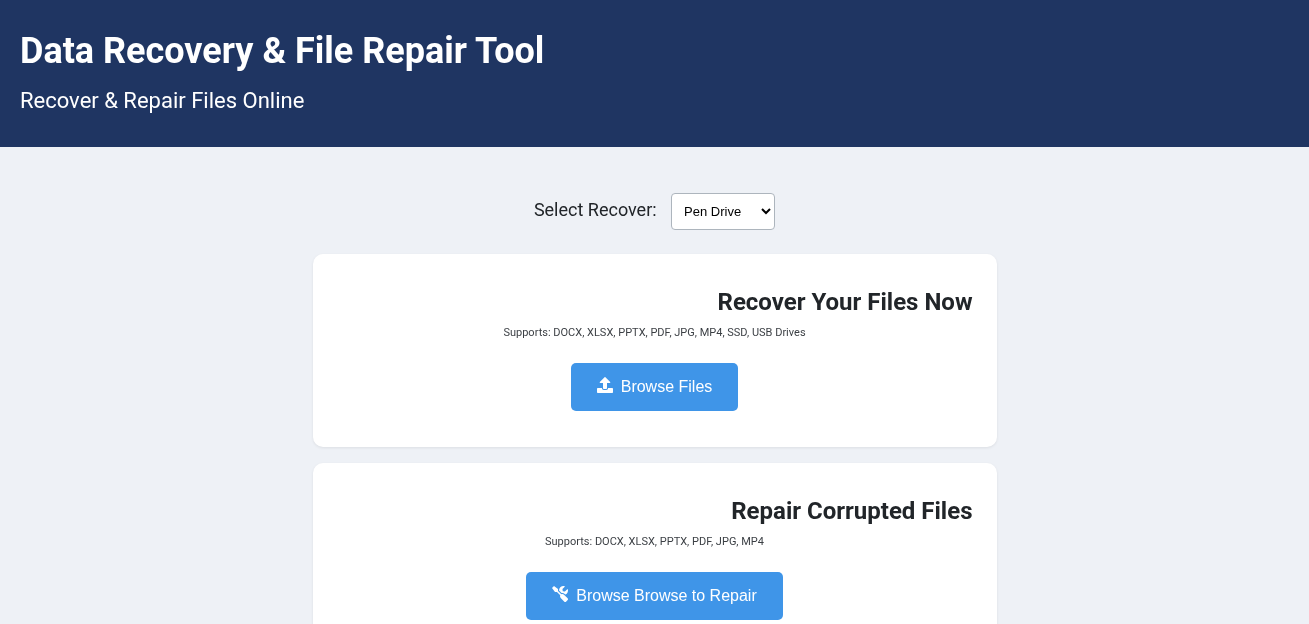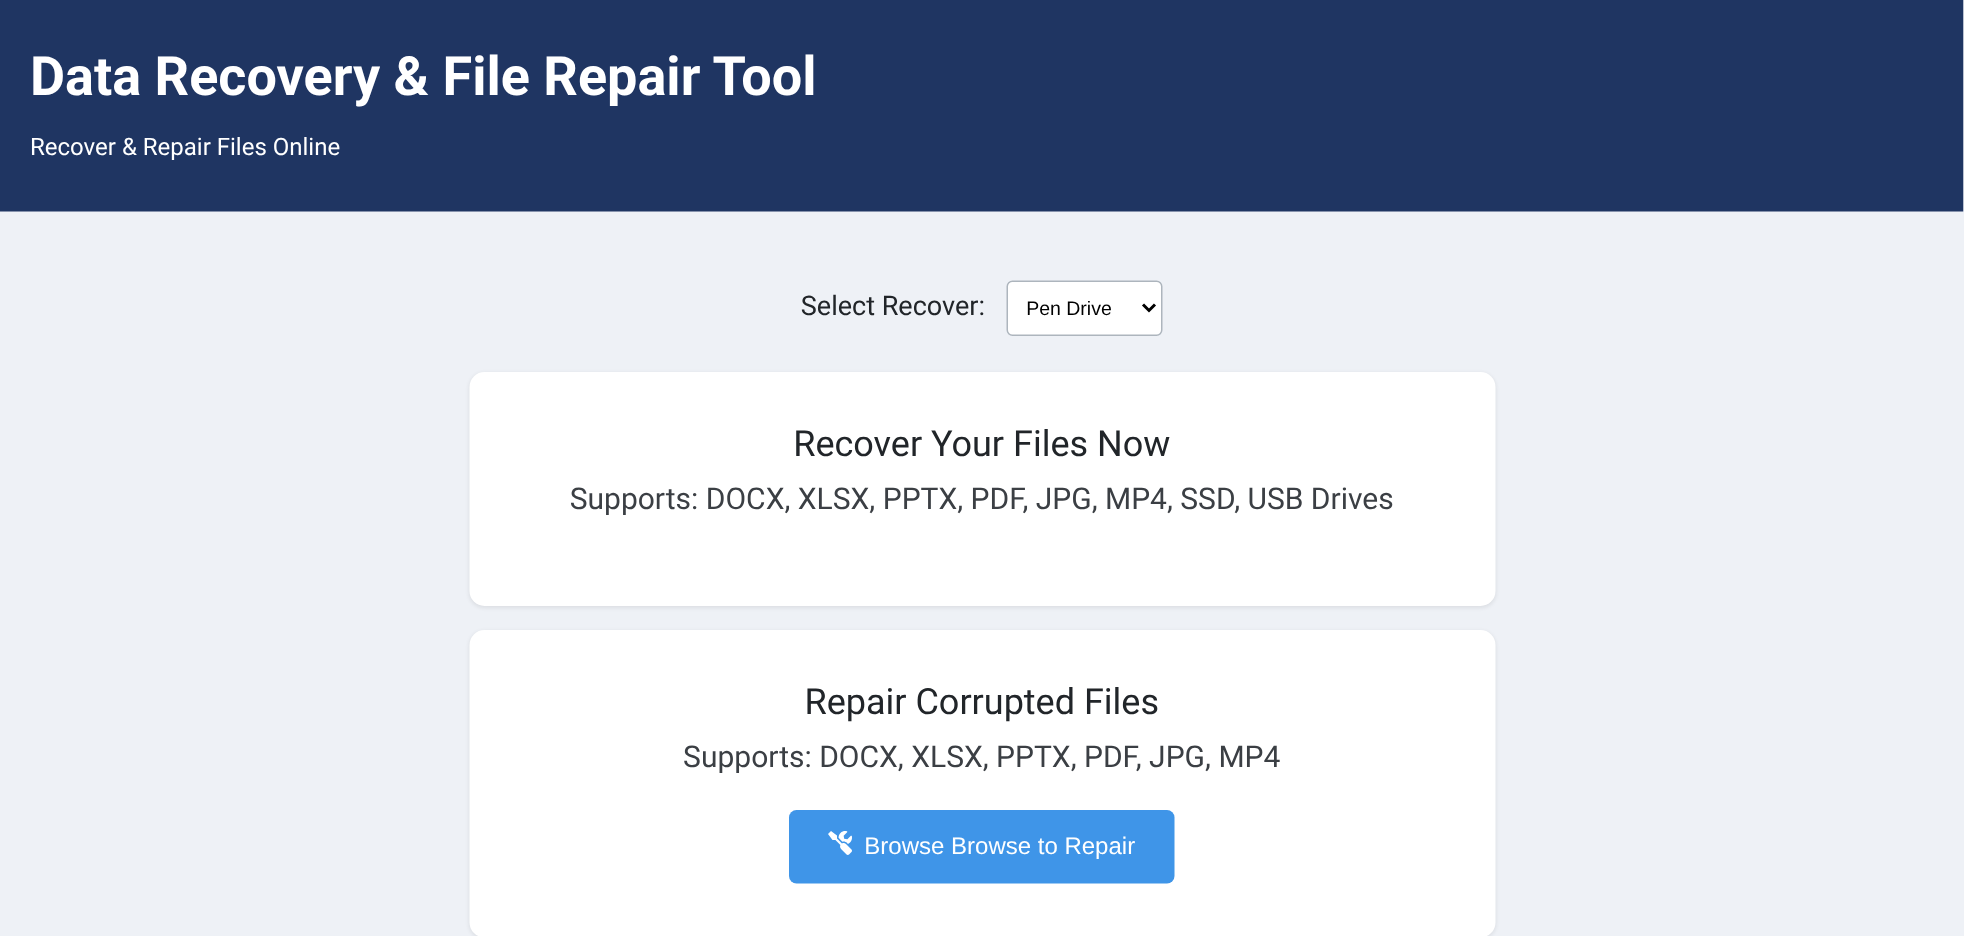--- a/index.html
+++ b/index.html
@@ -14,21 +14,21 @@
     background: #1f3562;
     color: #fff;
     padding: 30px 20px 34px;
   }
   .header h1 {
     font-size: 36px;
     font-weight: 700;
     margin-bottom: 16px;
   }
   .header p {
-    font-size: 16px;
+    font-size: 22px;
     font-weight: 400;
   }
   .controls {
     text-align: center;
     padding: 46px 0 24px;
     font-size: 18px;
   }
   .controls label {
     margin-right: 10px;
   }
@@ -46,26 +46,27 @@
     background: #fff;
     width: 684px;
     margin: 0 auto 16px;
     border-radius: 10px;
     box-shadow: 0 1px 3px rgba(0,0,0,0.08);
     text-align: center;
     padding: 34px 24px 36px;
   }
   .card h2 {
     font-size: 24px;
-    font-weight: 400;
+    font-weight: 700;
     color: #212529;
     margin-bottom: 10px;
+    text-align: right;
   }
   .card .supports {
-    font-size: 20px;
+    font-size: 11px;
     color: #3b3f44;
     margin-bottom: 24px;
   }
   .btn {
     display: inline-flex;
     align-items: center;
     gap: 8px;
     background: #3f95e8;
     color: #fff;
     border: none;
@@ -88,20 +89,28 @@
 <div class="controls">
   <label>Select Recover:</label>
   <select>
     <option>Pen Drive</option>
   </select>
 </div>
 
 <section class="card">
   <h2>Recover Your Files Now</h2>
   <p class="supports">Supports: DOCX, XLSX, PPTX, PDF, JPG, MP4, SSD, USB Drives</p>
+  <button class="btn">
+    <span>
+      <svg viewBox="0 0 512 512">
+          <path d="M296 384h-80c-13.3 0-24-10.7-24-24V192h-87.7c-17.8 0-26.7-21.5-14.1-34.1L242.3 5.7c7.5-7.5 19.8-7.5 27.3 0l152.2 152.2c12.6 12.6 3.7 34.1-14.1 34.1H320v168c0 13.3-10.7 24-24 24zm216-8v112c0 13.3-10.7 24-24 24H24c-13.3 0-24-10.7-24-24V376c0-13.3 10.7-24 24-24h136v8c0 30.9 25.1 56 56 56h80c30.9 0 56-25.1 56-56v-8h136c13.3 0 24 10.7 24 24z"></path>
+        </svg>
+    </span>
+    <span>Browse Files</span>
+  </button>
 </section>
 
 <section class="card">
   <h2>Repair Corrupted Files</h2>
   <p class="supports">Supports: DOCX, XLSX, PPTX, PDF, JPG, MP4</p>
   <button class="btn">
     <span>
       <svg viewBox="0 0 512 512">
           <path d="M501.1 395.7L384 278.6c-23.1-23.1-57.6-27.6-85.4-13.9L192 158.1V96L64 0 0 64l96 128h62.1l106.6 106.6c-13.6 27.8-9.2 62.3 13.9 85.4l117.1 117.1c14.6 14.6 38.2 14.6 52.7 0l52.7-52.7c14.5-14.6 14.5-38.2 0-52.7zM331.7 225c28.3 0 54.9 11 74.9 31l19.4 19.4c15.8-6.9 30.8-16.5 43.8-29.5 37.1-37.1 49.7-89.3 37.9-136.7-2.2-9-13.5-12.1-20.1-5.5l-74.4 74.4-67.9-11.3L334 98.9l74.4-74.4c6.6-6.6 3.4-17.9-5.7-20.2-47.4-11.7-99.6.9-136.6 37.9-28.5 28.5-41.9 66.1-41.2 103.6l82.1 82.1c8.1-1.9 16.5-2.9 24.7-2.9z"></path>
         </svg>

